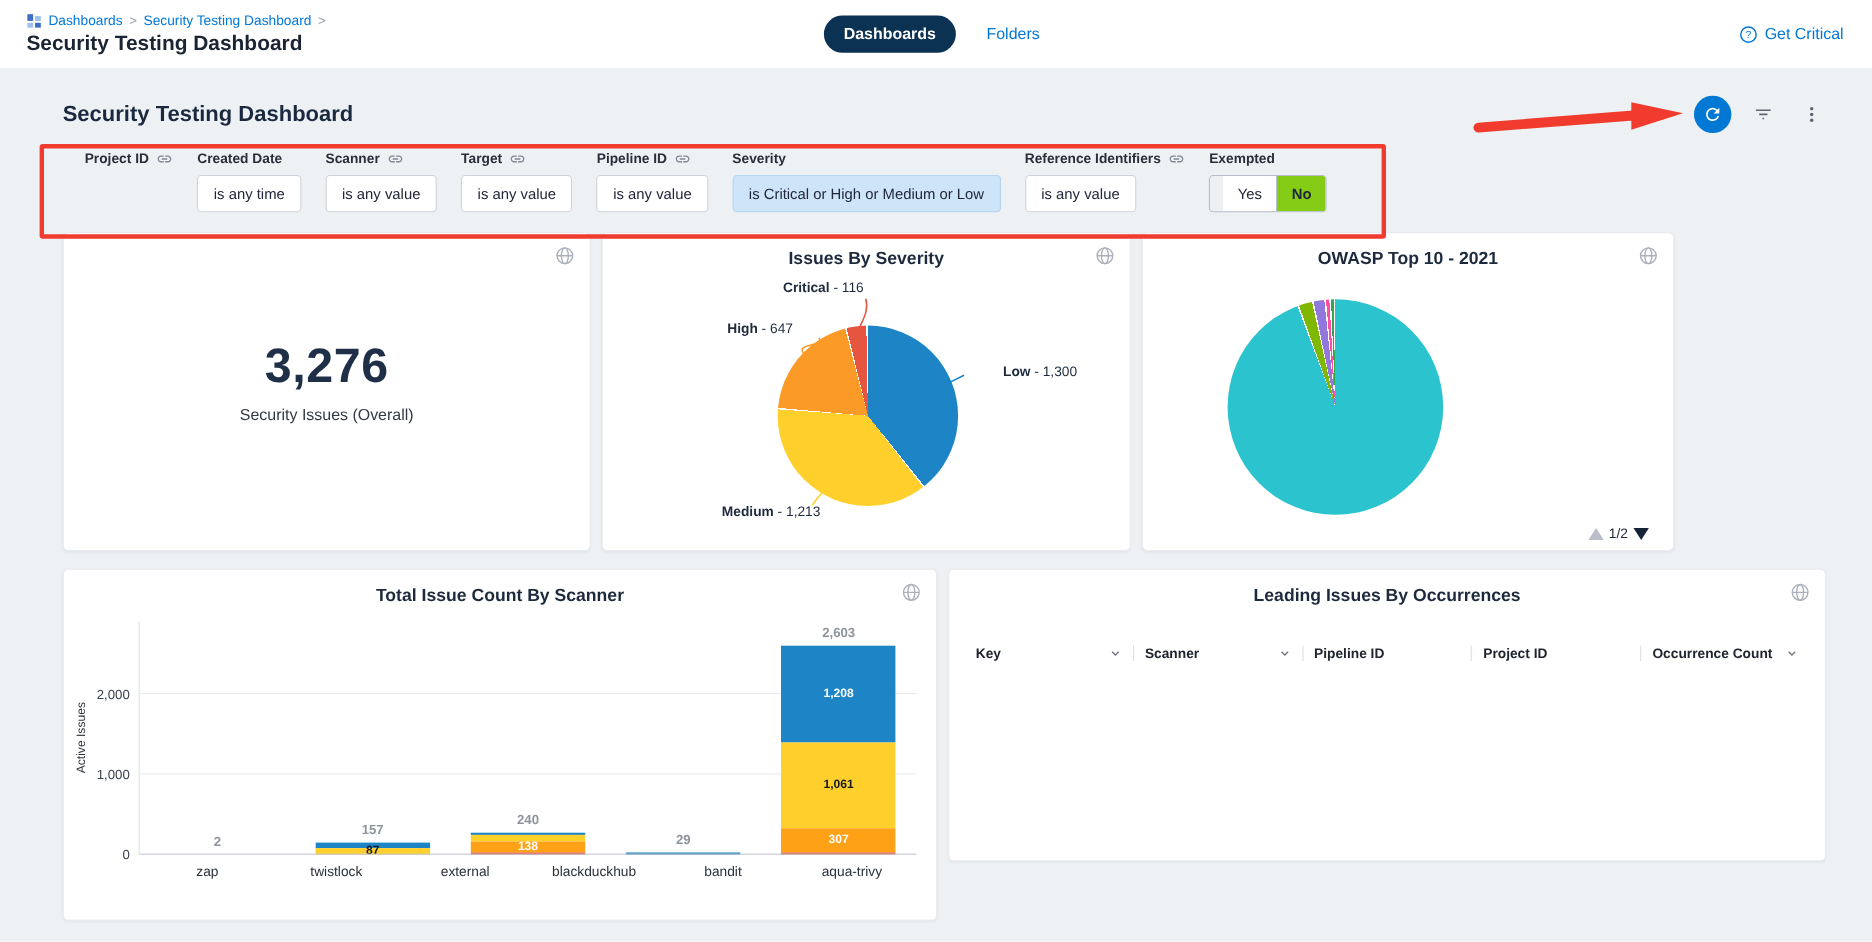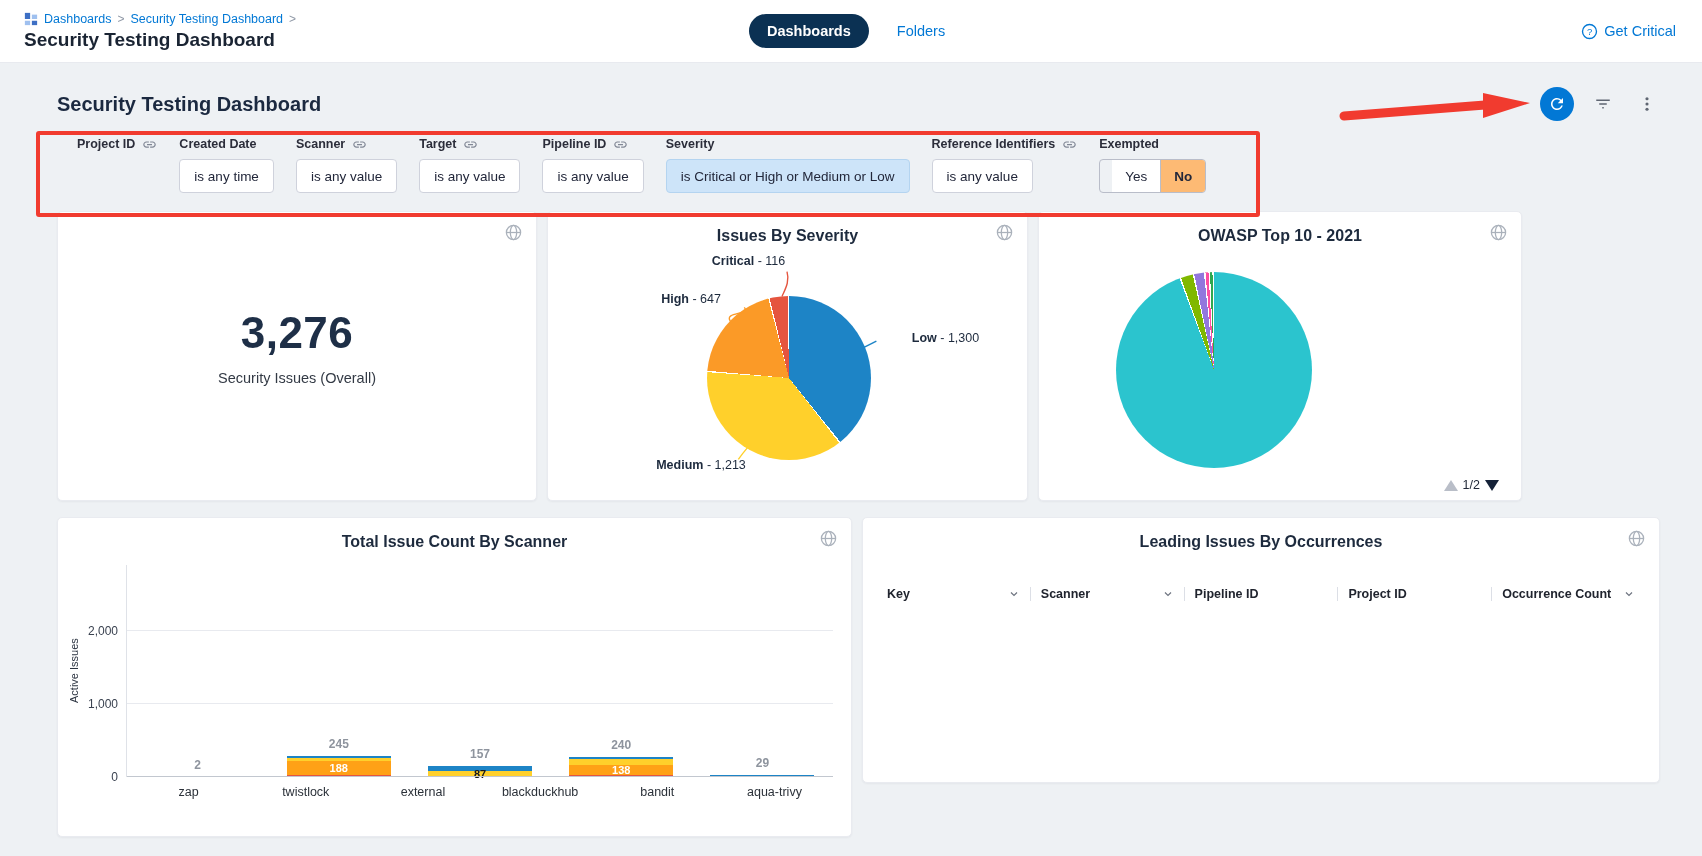--- a/index.html
+++ b/index.html
@@ -41,21 +41,21 @@
   .f-btn{height:34px;background:#fff;border:1px solid #cfd2dc;border-radius:4px;font-size:13.5px;color:#22273a;font-family:inherit;padding:0 14px;cursor:pointer;white-space:nowrap;}
   .f-btn.hl{background:#cde4f9;border-color:#b4d4f0;}
   .combo{width:190px;height:34px;background:#fff;border:2px solid #0278d5;border-radius:5px;box-shadow:0 0 0 1px rgba(2,120,213,.15);display:flex;align-items:center;padding:0 8px 0 10px;cursor:text;box-sizing:border-box;}
   .sel-text{font-size:13.5px;color:#16202e;background:#b7d3ea;padding:2px 1px;border-right:1.5px solid #26303c;}
   .combo-right{margin-left:auto;display:flex;align-items:center;gap:8px;}
   .vdiv{width:1px;height:20px;background:#c9ccd6;}
   .clear-ic{width:14px;height:14px;cursor:pointer;}
   .dd-caret{width:0;height:0;border-left:5.5px solid transparent;border-right:5.5px solid transparent;border-top:7px solid #5c7f9c;cursor:pointer;}
   .toggle{display:flex;height:34px;border:1px solid #b9bdc9;border-radius:4px;overflow:hidden;box-sizing:border-box;padding-left:12px;}
   .toggle .opt{display:flex;align-items:center;padding:0 13px;font-size:13.5px;color:#22273a;background:#fff;cursor:pointer;}
-  .toggle .opt.on{background:#fdba74;font-weight:700;border-left:1px solid #b9bdc9;}
+  .toggle .opt.on{background:#84cc16;font-weight:700;border-left:1px solid #b9bdc9;}
 
   
   .row{display:flex;gap:10px;}
   .row1{margin-top:18px;}
   .row2{margin-top:16px;align-items:flex-start;}
   .card{background:#fff;border:1px solid #e9ebf0;border-radius:5px;box-shadow:0 1px 2px rgba(40,41,61,.05);position:relative;box-sizing:border-box;}
   .card h3{text-align:center;font-size:16px;font-weight:700;color:#1d2a3d;margin:15px 0 0;}
   .globe-btn{position:absolute;top:9px;right:11px;background:none;border:none;padding:2px;cursor:pointer;z-index:2;}
   .globe-ic{width:19px;height:19px;display:block;}
 
@@ -327,31 +327,20 @@
             <span class="tick t1">1,000</span>
             <span class="tick t2">2,000</span>
           </div>
           <div class="plot">
             <div class="grid g1"></div>
             <div class="grid g2"></div>
             <div class="cols" id="bar-cols">
                 <div class="bcol">
                   <div class="btotal" style="bottom: 5px;">2</div>
                   <div class="stack"></div>
-                </div>
-                <div class="bcol">
-                  <div class="btotal" style="bottom: 25.644px;">245</div>
-                  <div class="stack">
-                    <div class="seg" style="height: 2px; background: rgb(29, 132, 198);"></div>
-                    <div class="seg" style="height: 2.92px; background: rgb(255, 208, 43);"></div>
-                    <div class="seg" style="height: 13.724px; background: rgb(255, 161, 22);">
-                      <span class="seg-label">188</span>
-                    </div>
-                    <div class="seg" style="height: 2px; background: rgb(229, 85, 63);"></div>
-                  </div>
                 </div>
                 <div class="bcol">
                   <div class="btotal" style="bottom: 16.461px;">157</div>
                   <div class="stack">
                     <div class="seg" style="height: 5.11px; background: rgb(29, 132, 198);"></div>
                     <div class="seg" style="height: 6.351px; background: rgb(255, 208, 43);">
                       <span class="seg-label dark">87</span>
                     </div>
                   </div>
                 </div>
@@ -363,20 +352,35 @@
                     <div class="seg" style="height: 10.074px; background: rgb(255, 161, 22);">
                       <span class="seg-label">138</span>
                     </div>
                     <div class="seg" style="height: 2px; background: rgb(229, 85, 63);"></div>
                   </div>
                 </div>
                 <div class="bcol">
                   <div class="btotal" style="bottom: 7.117px;">29</div>
                   <div class="stack">
                     <div class="seg" style="height: 2.117px; background: rgb(29, 132, 198);"></div>
+                  </div>
+                </div>
+                <div class="bcol">
+                  <div class="btotal" style="bottom: 195.048px;">2,603</div>
+                  <div class="stack">
+                    <div class="seg" style="height: 88.184px; background: rgb(29, 132, 198);">
+                      <span class="seg-label">1,208</span>
+                    </div>
+                    <div class="seg" style="height: 77.453px; background: rgb(255, 208, 43);">
+                      <span class="seg-label dark">1,061</span>
+                    </div>
+                    <div class="seg" style="height: 22.411px; background: rgb(255, 161, 22);">
+                      <span class="seg-label">307</span>
+                    </div>
+                    <div class="seg" style="height: 2px; background: rgb(229, 85, 63);"></div>
                   </div>
                 </div>
               </div>
             <div class="baseline"></div>
           </div>
         </div>
         <div class="cats" id="bar-cats">
             <div class="bcat">zap</div>
             <div class="bcat">twistlock</div>
             <div class="bcat">external</div>

